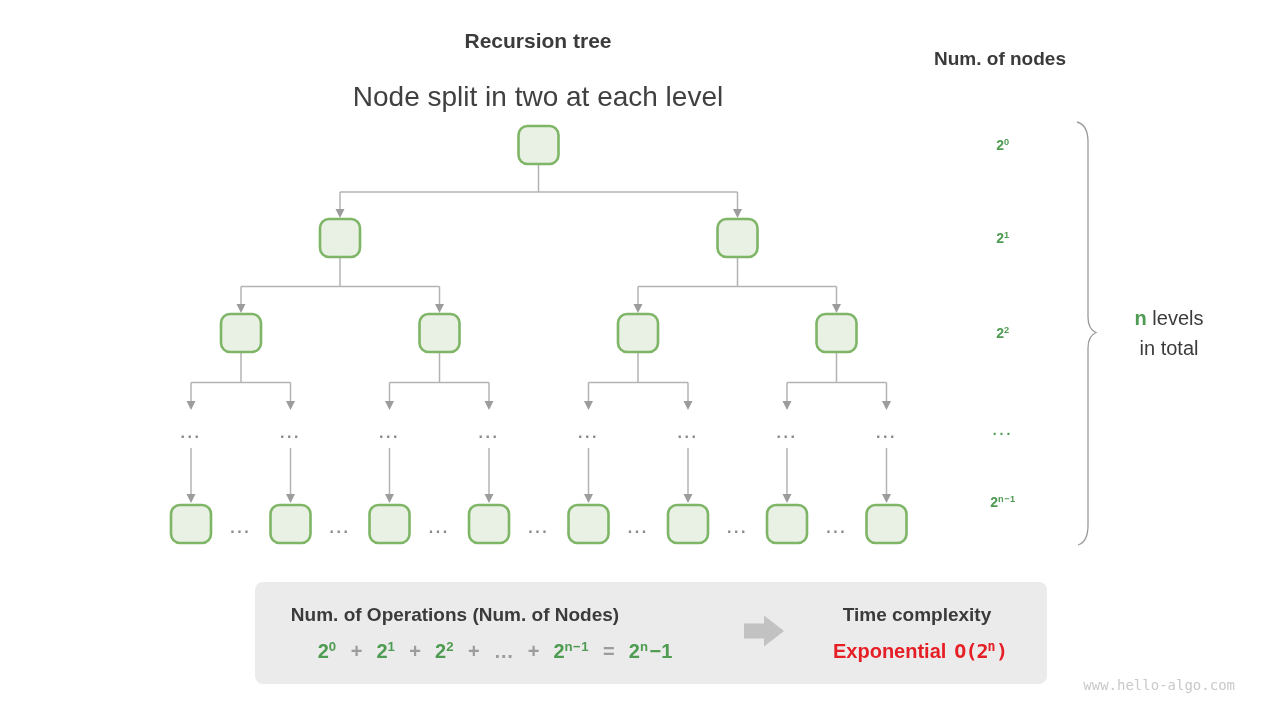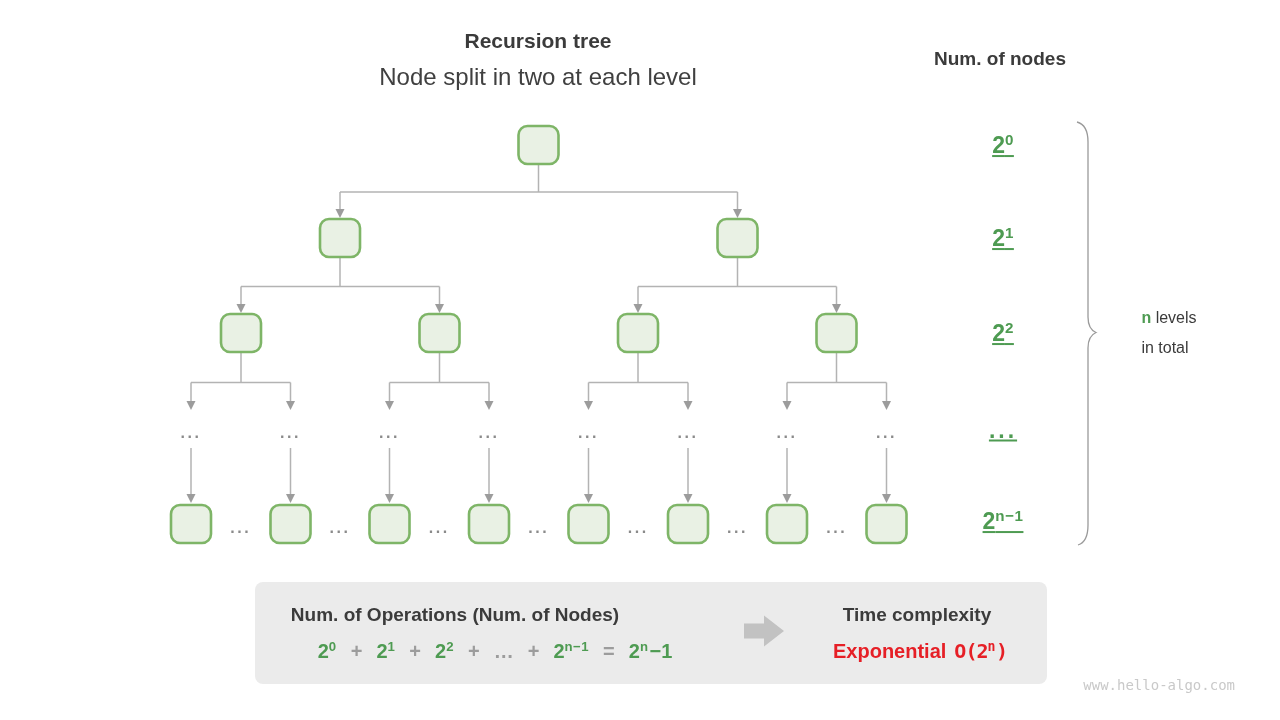--- a/index.html
+++ b/index.html
@@ -3,26 +3,26 @@
 <meta charset="utf-8">
 <style>
   html,body { margin:0; padding:0; background:#ffffff; }
   .canvas {
     position:relative; width:1280px; height:720px; background:#ffffff;
     font-family:"Liberation Sans", sans-serif; overflow:hidden;
   }
   .abs { position:absolute; }
   .cxy { transform:translate(-50%,-50%); white-space:nowrap; }
   .title-main { font-size:21px; font-weight:bold; color:var(--dark); }
-  .title-sub  { font-size:24px; color:var(--dark2); }
+  .title-sub  { font-size:28px; color:var(--dark2);margin-top:20px; }
   .right-header { font-size:19px; font-weight:bold; color:var(--dark); text-align:left; line-height:28px; }
-  .level-label { font-size:23px; font-weight:bold; color:var(--green);text-decoration:underline; }
+  .level-label { font-size:14px; font-weight:bold; color:var(--green); }
   .sup { font-size:0.66em; vertical-align:0.52em; letter-spacing:0.5px; }
   .dots { letter-spacing:3px; font-weight:bold; }
-  .brace-label { font-size:16px; color:var(--dark); line-height:30px; }
+  .brace-label { font-size:20px; color:var(--dark); text-align:center; line-height:30px; }
   .brace-label .n { color:var(--green); font-weight:bold; }
   .summary-box { left:255px; top:582px; width:792px; height:102px; background:var(--boxbg); border-radius:8px; }
   .box-title { font-size:19px; font-weight:bold; color:var(--dark); }
   .equation { font-size:20px; font-weight:bold; }
   .equation .tok { display:inline-block; margin-left:14px; }
   .equation .tok.first { margin-left:0; }
   .equation .tok.tight { margin-left:1px; }
   .tok-green { color:var(--green); }
   .tok-gray { color:var(--opgray); }
   .complexity { font-size:20px; font-weight:bold; color:var(--red); }
@@ -137,21 +137,21 @@
   <div class="abs cxy level-label" style="left:1003px; top:145px">
     <span>2</span><span class="sup">0</span>
   </div>
   <div class="abs cxy level-label" style="left:1003px; top:238px">
     <span>2</span><span class="sup">1</span>
   </div>
   <div class="abs cxy level-label" style="left:1003px; top:333px">
     <span>2</span><span class="sup">2</span>
   </div>
   <div class="abs cxy level-label dots" style="left:1003px; top:430px">...</div>
-  <div class="abs cxy level-label" style="left:1003px; top:521px">
+  <div class="abs cxy level-label" style="left:1003px; top:502px">
     <span>2</span><span class="sup">n−1</span>
   </div>
 
   <div class="abs cxy brace-label" style="left:1169px; top:333px">
     <div><span class="n">n</span><span> levels</span></div>
     <div>in total</div>
   </div>
 
   <div class="abs summary-box">
     <div class="abs cxy box-title" style="left:200px; top:33px">Num. of Operations (Num. of Nodes)</div>

